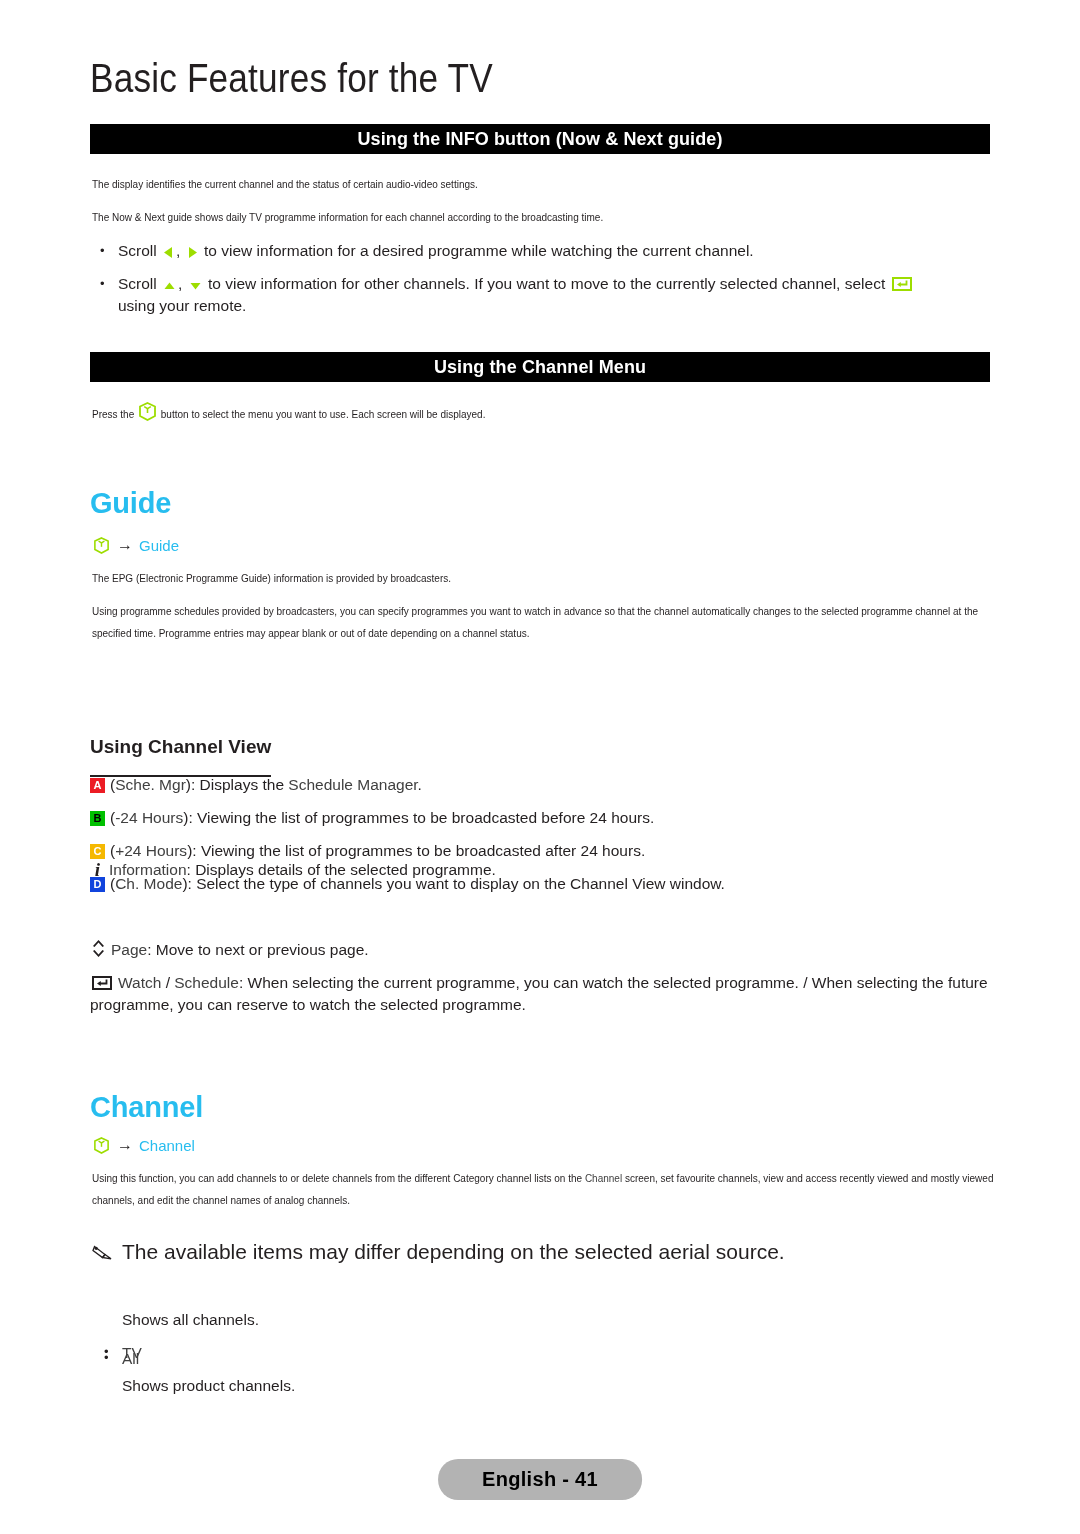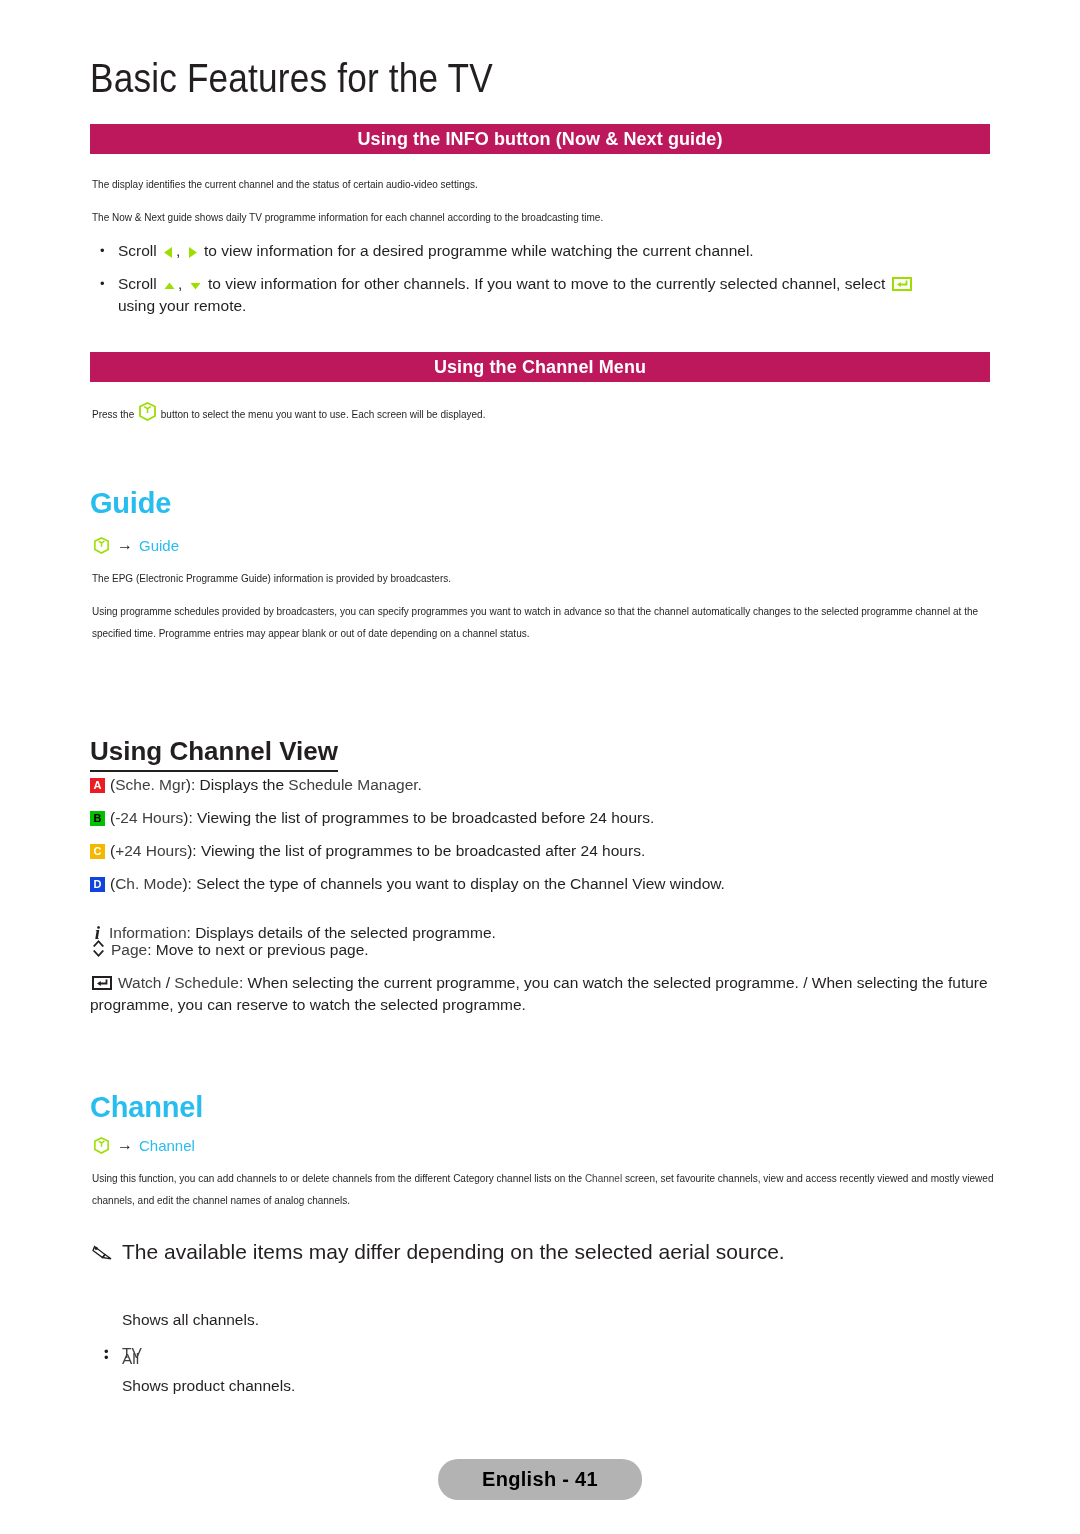--- a/index.html
+++ b/index.html
@@ -38,21 +38,21 @@
     transform-origin: left center;
     white-space: nowrap;
   }
 
   
   .section-bar {
     position: absolute;
     left: 90px;
     width: 900px;
     height: 30px;
-    background: #be185d;
+    background: #000000;
     color: #ffffff;
     font-size: 18px;
     font-weight: bold;
     display: flex;
     align-items: center;
     justify-content: center;
     letter-spacing: 0.1px;
   }
 
   
@@ -99,25 +99,25 @@
     display: flex;
     align-items: center;
     gap: 6px;
   }
   .path-line .arrow-glyph { color: #231f20; font-size: 16px; }
 
   
   .sub-head {
     position: absolute;
     left: 90px;
-    font-size: 26px;
+    font-size: 19px;
     font-weight: bold;
     color: #231f20;
     border-bottom: 2px solid #231f20;
-    padding-bottom: 3px;
+    padding-bottom: 17px;
     display: inline-block;
   }
 
   
   .key-row {
     position: absolute;
     left: 90px;
     width: 905px;
     font-size: 15.5px;
     line-height: 22px;
@@ -315,21 +315,21 @@
   </div>
 
   <div class="key-row" style="top:840px;">
     <span class="badge c">C</span><span>(</span><span class="cyan">+24 Hours</span><span>): Viewing the list of programmes to be broadcasted after 24 hours.</span>
   </div>
 
   <div class="key-row" style="top:873px;">
     <span class="badge d">D</span><span>(</span><span class="cyan">Ch. Mode</span><span>): Select the type of channels you want to display on the Channel View window.</span>
   </div>
 
-  <div class="key-row" style="top:922px;">
+  <div class="key-row" style="top:859px;">
     <span class="info-i">i</span><span class="cyan">Information</span><span>: Displays details of the selected programme.</span>
   </div>
 
   <div class="key-row" style="top:972px; width:900px;">
     <span class="ico" style="margin-right:6px;">
       <svg width="20" height="16" viewBox="0 0 20 16">
         <rect x="1" y="2" width="18" height="12" fill="none" stroke="#231f20" stroke-width="2"></rect>
         <path d="M14.5 4.5 L14.5 8.5 L7.5 8.5" fill="none" stroke="#231f20" stroke-width="1.8"></path>
         <polygon points="8.8,6 8.8,11 5,8.5" fill="#231f20"></polygon>
       </svg>

